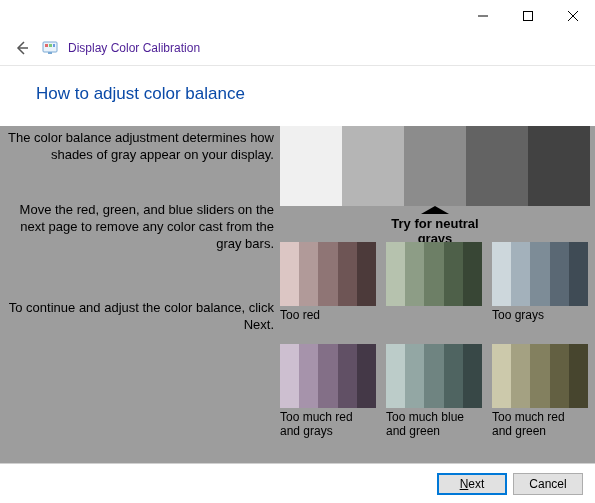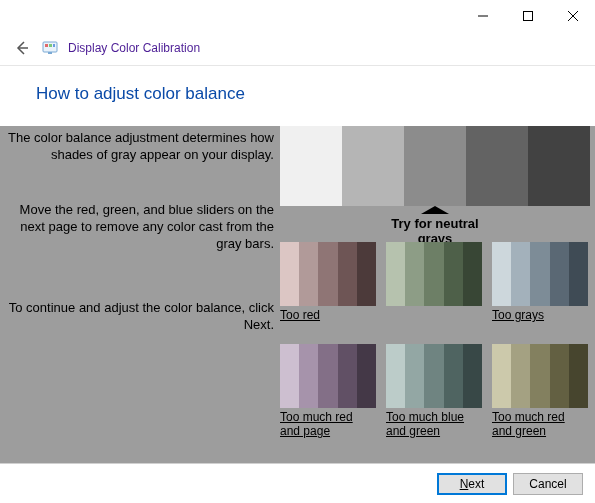--- a/index.html
+++ b/index.html
@@ -25,21 +25,21 @@
 .instr.p3 { top: 174px; }
 
 .neutral-row { position: absolute; left: 280px; top: 0; width: 310px; height: 80px; display: flex; }
 .neutral-row > div { flex: 1; }
 
 .pointer { position: absolute; left: 380px; top: 80px; width: 110px; text-align: center; font-weight: bold; }
 .pointer-caret { width: 0; height: 0; border-left: 14px solid transparent; border-right: 14px solid transparent; border-bottom: 8px solid #000; margin: 0 auto 2px; }
 .pointer-label { font-size: 13px; }
 
 .grid { position: absolute; left: 280px; top: 116px; width: 310px; display: flex; flex-wrap: wrap; gap: 6px 10px; }
-.cell { width: 96px; text-decoration: underline; }
+.cell { width: 96px; }
 .swatch { width: 96px; height: 64px; display: flex; }
 .swatch > div { flex: 1; }
 .caption { font-size: 12px; margin-top: 2px; line-height: 1.2; height: 30px; }
 
 .footer { height: 40px; border-top: 1px solid #d0d0d0; display: flex; justify-content: flex-end; align-items: center; padding-right: 12px; gap: 6px; padding-left: 20px; }
 .footer button { min-width: 70px; height: 22px; background: #e1e1e1; border: 1px solid #adadad; font-family: inherit; font-size: 12px; }
 .footer button.primary { border: 2px solid #0078d7; }
 .footer button.primary .u { text-decoration: underline; }
 </style>
 </head>
@@ -135,21 +135,21 @@
           <div class="caption">Too grays</div>
         </div>
         <div class="cell">
           <div class="swatch">
             <div style="background: rgb(205, 191, 208);"></div>
             <div style="background: rgb(166, 147, 171);"></div>
             <div style="background: rgb(131, 111, 135);"></div>
             <div style="background: rgb(97, 80, 101);"></div>
             <div style="background: rgb(68, 56, 71);"></div>
           </div>
-          <div class="caption">Too much red and page</div>
+          <div class="caption">Too much red and grays</div>
         </div>
         <div class="cell">
           <div class="swatch">
             <div style="background: rgb(188, 204, 201);"></div>
             <div style="background: rgb(147, 167, 164);"></div>
             <div style="background: rgb(111, 132, 129);"></div>
             <div style="background: rgb(79, 100, 97);"></div>
             <div style="background: rgb(56, 72, 71);"></div>
           </div>
           <div class="caption">Too much blue and green</div>

